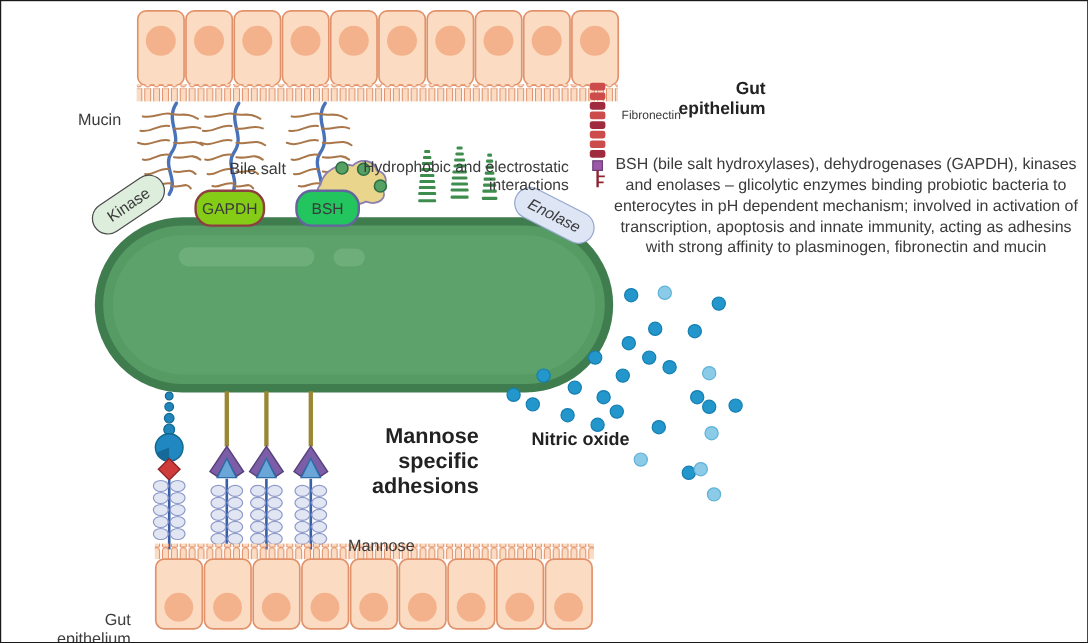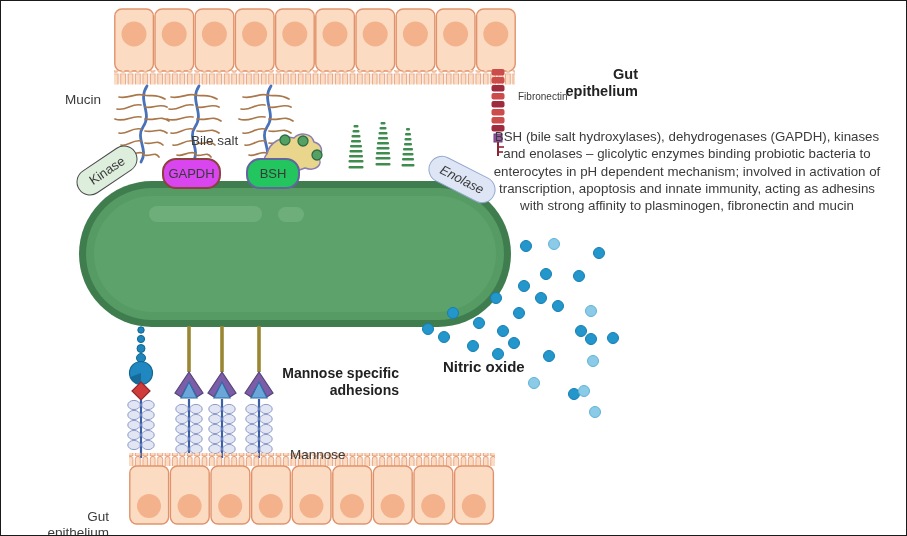--- a/index.html
+++ b/index.html
@@ -240,34 +240,35 @@
         <use href="#cbot" x="331" y="465"></use>
       <use href="#cbot" x="371.6" y="465"></use>
         <use href="#cbot" x="412.2" y="465"></use>
         <use href="#cbot" x="452.8" y="465"></use>
     </g>
   </svg>
 
   <div class="pill" style="left:72px;top:156px;width:66px;height:25px;background:#ddeedd;border:1.6px solid #4a4a4a;transform:rotate(-34deg);">
     <span>Kinase</span>
   </div>
-  <div class="pill" style="left:161px;top:157px;width:55px;height:27px;background:#d946ef;border:2px solid #8e3f3f;">
+  <div class="pill" style="left:161px;top:157px;width:55px;height:27px;background:#84cc16;border:2px solid #8e3f3f;">
     <span>GAPDH</span>
   </div>
   <div class="pill" style="left:245px;top:157px;width:50px;height:27px;background:#22c55e;border:2px solid #64659f;">
     <span>BSH</span>
   </div>
   <div class="pill" style="left:425px;top:165px;width:70px;height:25px;background:#dee6f6;border:1.6px solid #93a7cf;transform:rotate(27deg);font-style:italic;">
     <span>Enolase</span>
   </div>
 
   <div class="lbl b c" style="left:537px;top:25px;width:100px;font-size:14.5px;">Gut epithelium</div>
   <div class="lbl" style="left:64px;top:91px;font-size:13.5px;">Mucin</div>
   <div class="lbl" style="left:190px;top:132px;font-size:13.5px;text-align:right;">Bile salt</div>
+  <div class="lbl c" style="left:298px;top:90px;width:175px;font-size:13px;">Hydrophobic and electrostatic interactions</div>
   <div class="lbl" style="left:517px;top:90px;font-size:10px;">Fibronectin</div>
-  <div class="lbl b c" style="left:268px;top:324px;width:130px;font-size:14px;">Mannose specific adhesions</div>
+  <div class="lbl b c" style="left:268px;top:312px;width:130px;font-size:18px;">Mannose specific adhesions</div>
   <div class="lbl b" style="left:442px;top:357px;font-size:15px;text-align:right;">Nitric oxide</div>
   <div class="lbl" style="left:289px;top:415px;font-size:13.5px;margin-top:31px;">Mannose</div>
   <div class="lbl c" style="left:23px;top:468px;width:85px;font-size:13.5px;">Gut epithelium</div>
 
-  <div class="para" style="left:487px;top:127px;width:398px;font-size:13.3px;">BSH (bile salt hydroxylases), dehydrogenases (GAPDH), kinases and enolases – glicolytic enzymes binding probiotic bacteria to enterocytes in pH dependent mechanism; involved in activation of transcription, apoptosis and innate immunity, acting as adhesins with strong affinity to plasminogen, fibronectin and mucin</div>
+  <div class="para" style="left:505px;top:127px;width:398px;font-size:13.3px;">BSH (bile salt hydroxylases), dehydrogenases (GAPDH), kinases and enolases – glicolytic enzymes binding probiotic bacteria to enterocytes in pH dependent mechanism; involved in activation of transcription, apoptosis and innate immunity, acting as adhesins with strong affinity to plasminogen, fibronectin and mucin</div>
 
 </div>
 
 </body></html>

